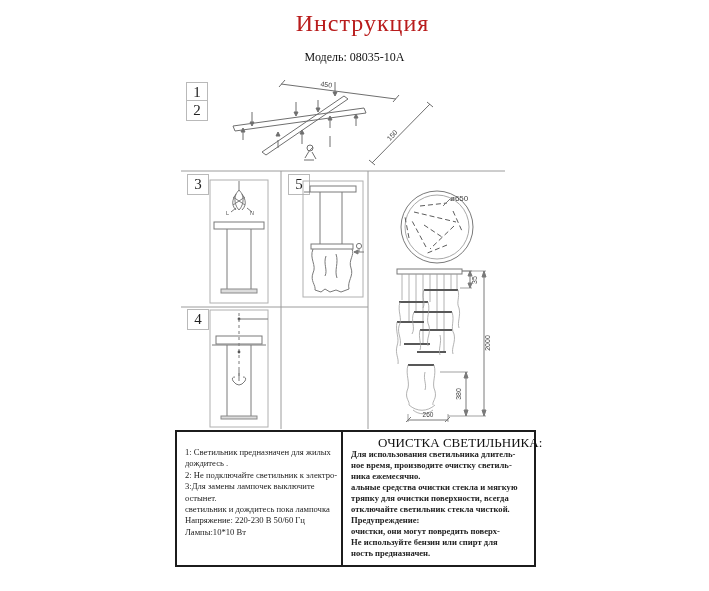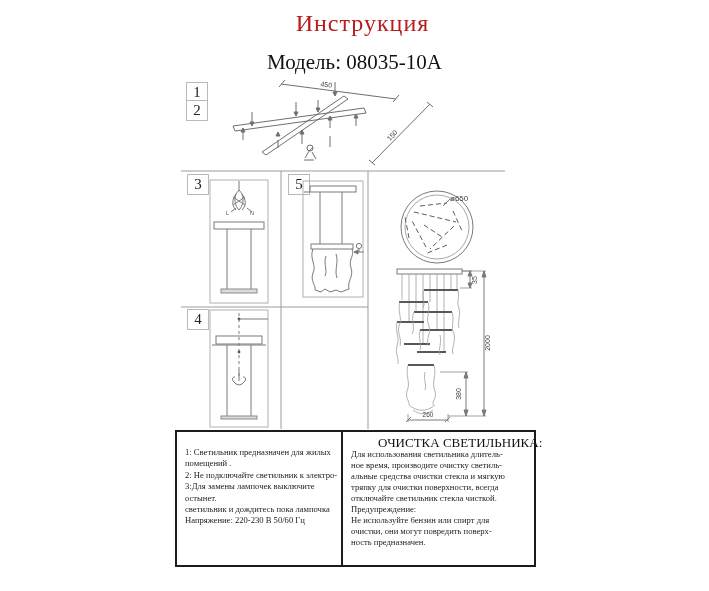--- a/index.html
+++ b/index.html
@@ -1,30 +1,30 @@
 <!DOCTYPE html>
 <html><head>
 <meta charset="utf-8">
 <style>
   html,body{margin:0;padding:0;background:#ffffff;}
   .page{position:relative;width:709px;height:591px;background:#ffffff;overflow:hidden;
         font-family:"Liberation Serif", serif;color:#1f1f1f;}
   .title{position:absolute;left:8px;top:10px;width:709px;text-align:center;
          font-size:24px;letter-spacing:1px;color:#b91c1c;}
   .model{position:absolute;left:0;top:50px;width:709px;text-align:center;
-         font-size:21px;color:#111;}
+         font-size:12px;color:#111;}
   .stepnum{position:absolute;width:20px;height:19px;border:1px solid #b9b9b9;
            background:#fff;text-align:center;font-size:15px;line-height:19px;color:#222;}
   svg.art{position:absolute;left:0;top:0;}
   .infobox{position:absolute;left:175px;top:430px;width:361px;height:137px;
            border:2px solid #1c1c1c;box-sizing:border-box;display:flex;background:#fff;}
   .col-left{width:169px;box-sizing:border-box;padding:15px 4px 2px 8px;}
   .col-right{flex:1;border-left:2px solid #1c1c1c;box-sizing:border-box;padding:4px 4px 2px 8px;}
   .iline{font-size:8.6px;line-height:11.4px;white-space:nowrap;overflow:hidden;color:#222;}
-  .col-right .iline{line-height:11px;}
+  .col-right .iline{line-height:11px;font-weight:bold;}
   .ititle{font-size:13px;line-height:13px;white-space:nowrap;color:#111;margin-left:27px;}
   .dimtxt{font-family:"Liberation Sans", sans-serif;font-size:7px;fill:#444;}
   .wiretxt{font-family:"Liberation Sans", sans-serif;font-size:5.5px;fill:#555;}
 </style>
 </head>
 <body>
 
 <div class="page">
 
   <div class="title">Инструкция</div>
@@ -246,37 +246,39 @@
         <line x1="448" y1="414" x2="448" y2="422" stroke-width="0.7"></line>
         <text class="dimtxt" x="428" y="417" text-anchor="middle" stroke="none" fill="#444" style="font-size:6.5px">260</text>
       </g>
     </g>
   </svg>
 
   <div class="infobox">
     <div class="col-left">
       <div>
           <div class="iline">1: Светильник предназначен для жилых</div>
-          <div class="iline">помещений .</div>
+          <div class="iline">дождитесь .</div>
           <div class="iline">2: Не подключайте светильник к электро-</div>
           <div class="iline">3:Для замены лампочек выключите</div>
           <div class="iline">остынет.</div>
           <div class="iline">светильник  и дождитесь пока лампочка</div>
           <div class="iline">Напряжение: 220-230 В 50/60 Гц</div>
+          <div class="iline">Лампы:10*10 Вт</div>
         </div>
     </div>
     <div class="col-right">
       <div class="ititle">ОЧИСТКА СВЕТИЛЬНИКА:</div>
       <div>
           <div class="iline">Для использования светильника длитель-</div>
           <div class="iline">ное время, производите очистку светиль-</div>
+          <div class="iline">ника ежемесячно.</div>
           <div class="iline">альные средства очистки стекла и мягкую</div>
           <div class="iline">тряпку для очистки поверхности, всегда</div>
           <div class="iline">отключайте светильник стекла чисткой.</div>
           <div class="iline">Предупреждение:</div>
+          <div class="iline">очистки, они могут повредить поверх-</div>
           <div class="iline">Не используйте бензин или спирт для</div>
-          <div class="iline">очистки, они могут повредить поверх-</div>
           <div class="iline">ность предназначен.</div>
         </div>
     </div>
   </div>
 
 </div>
 
 </body></html>

